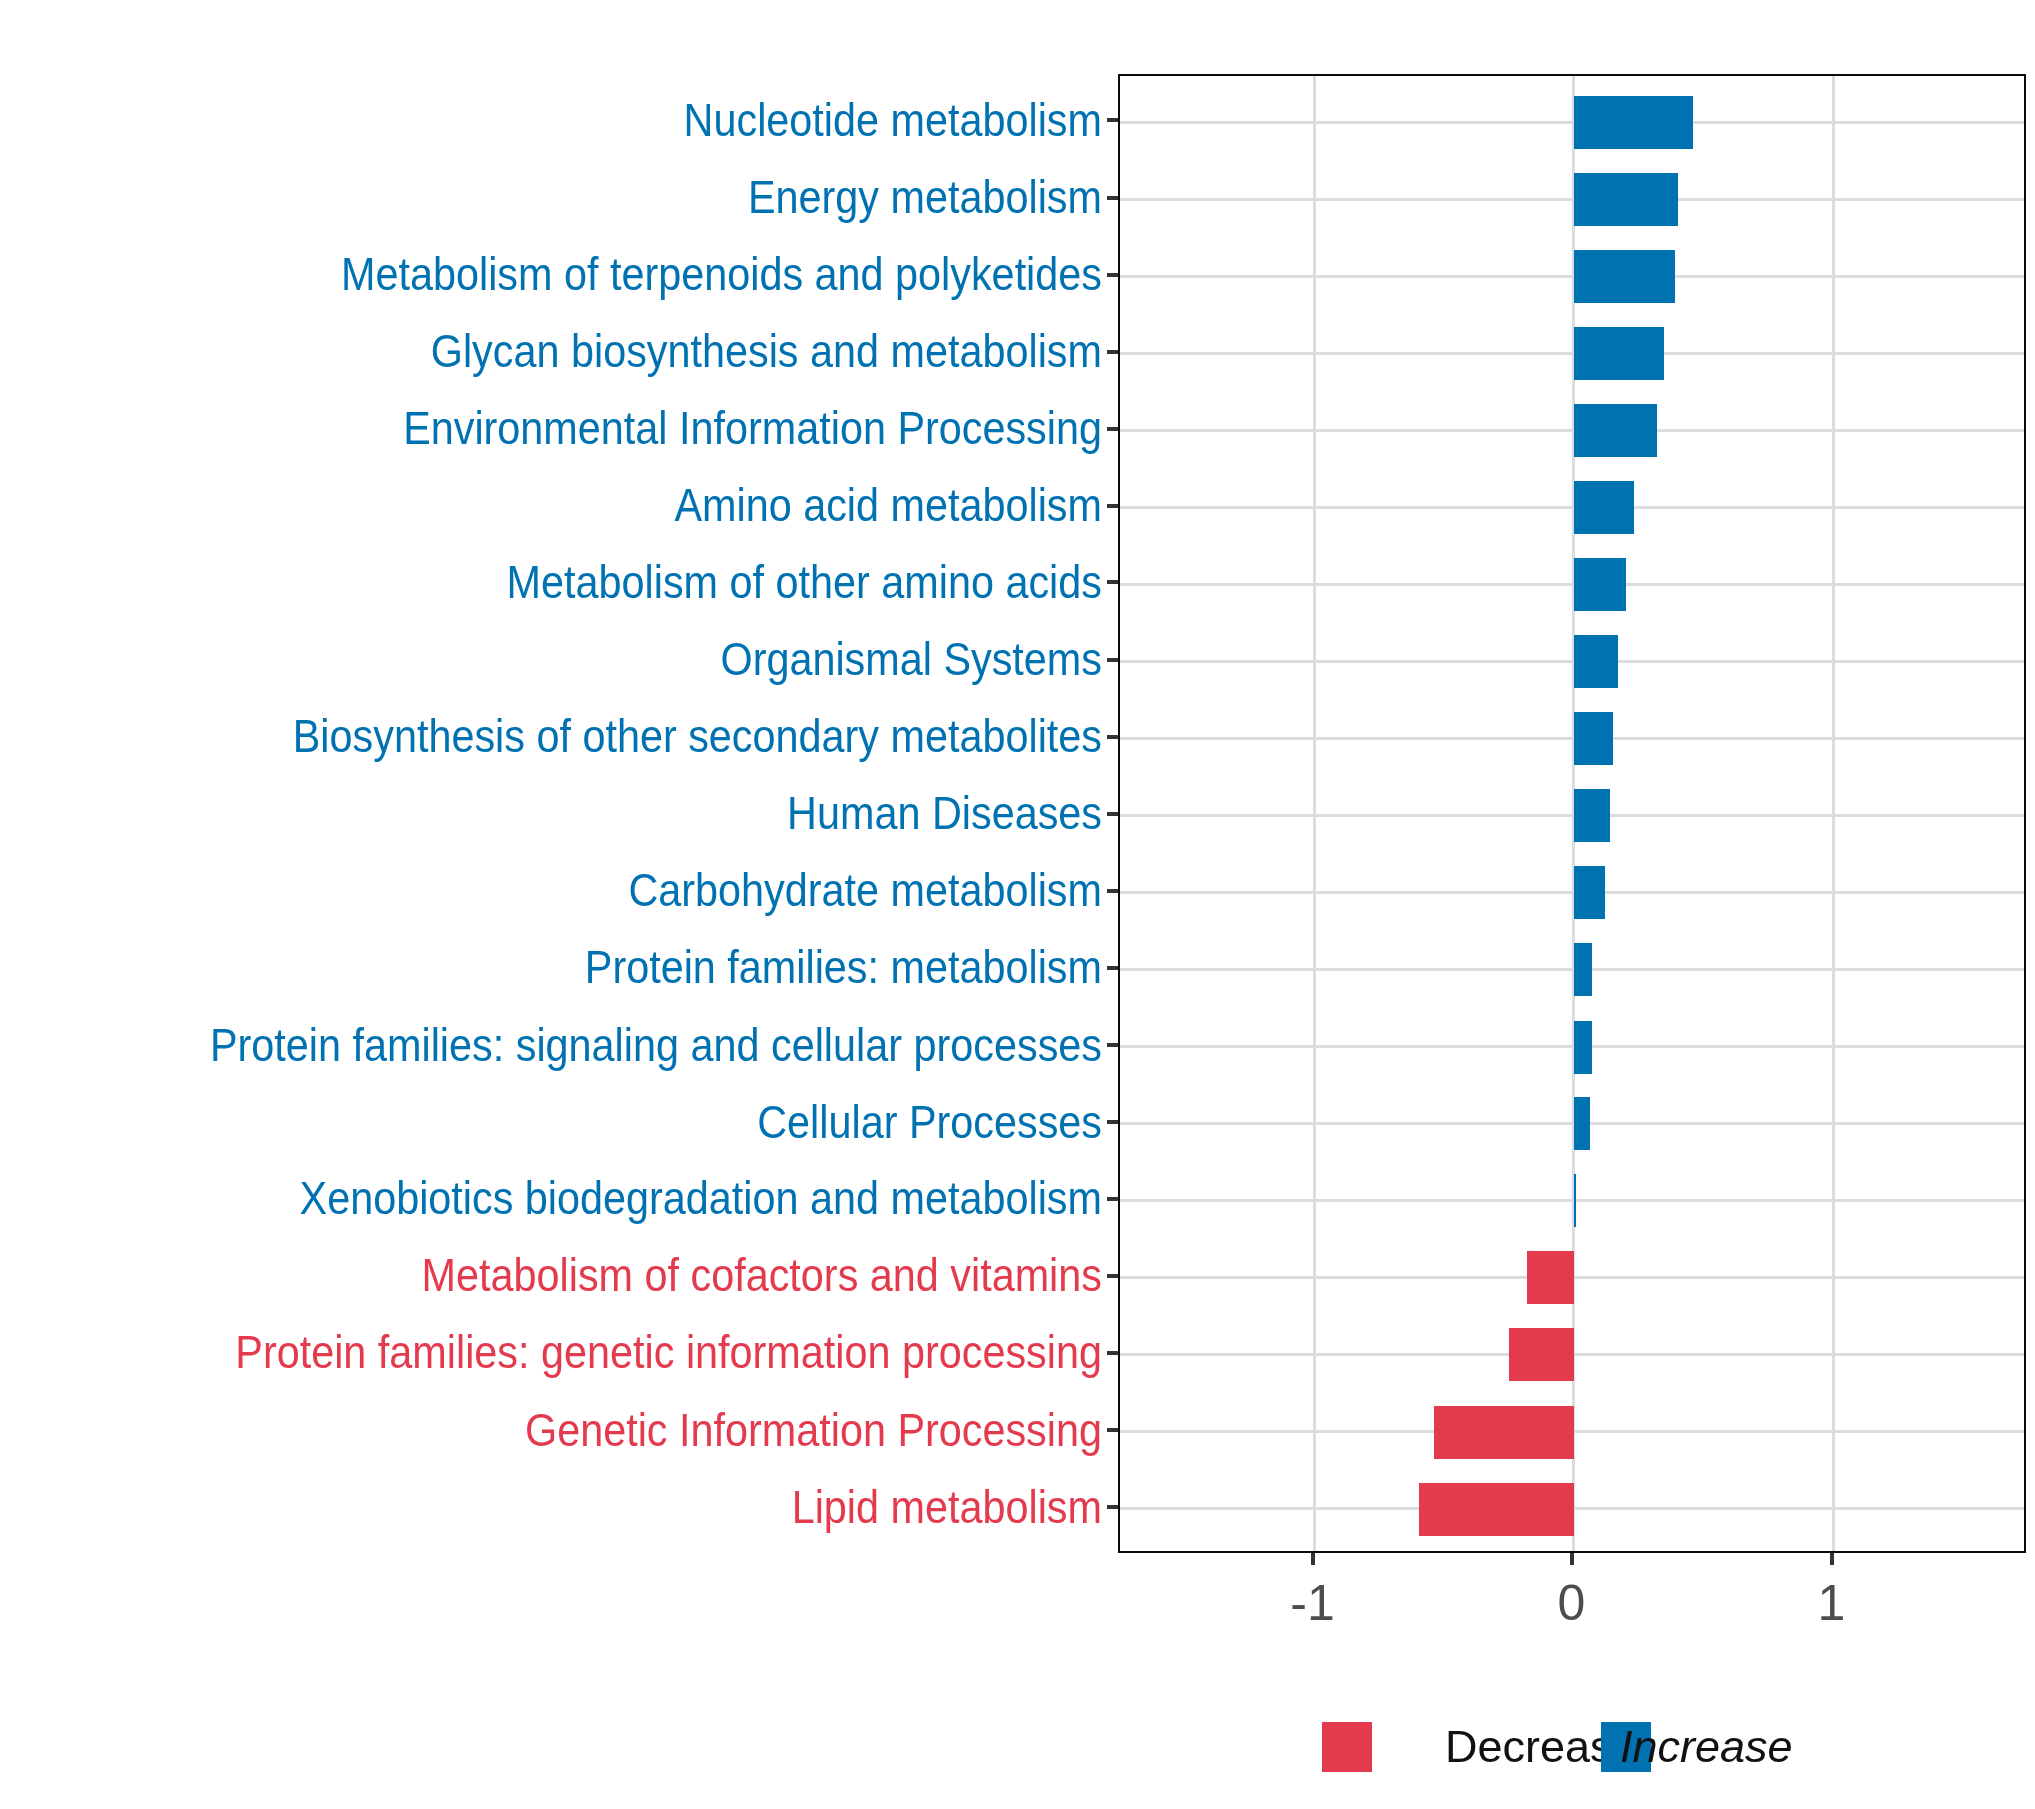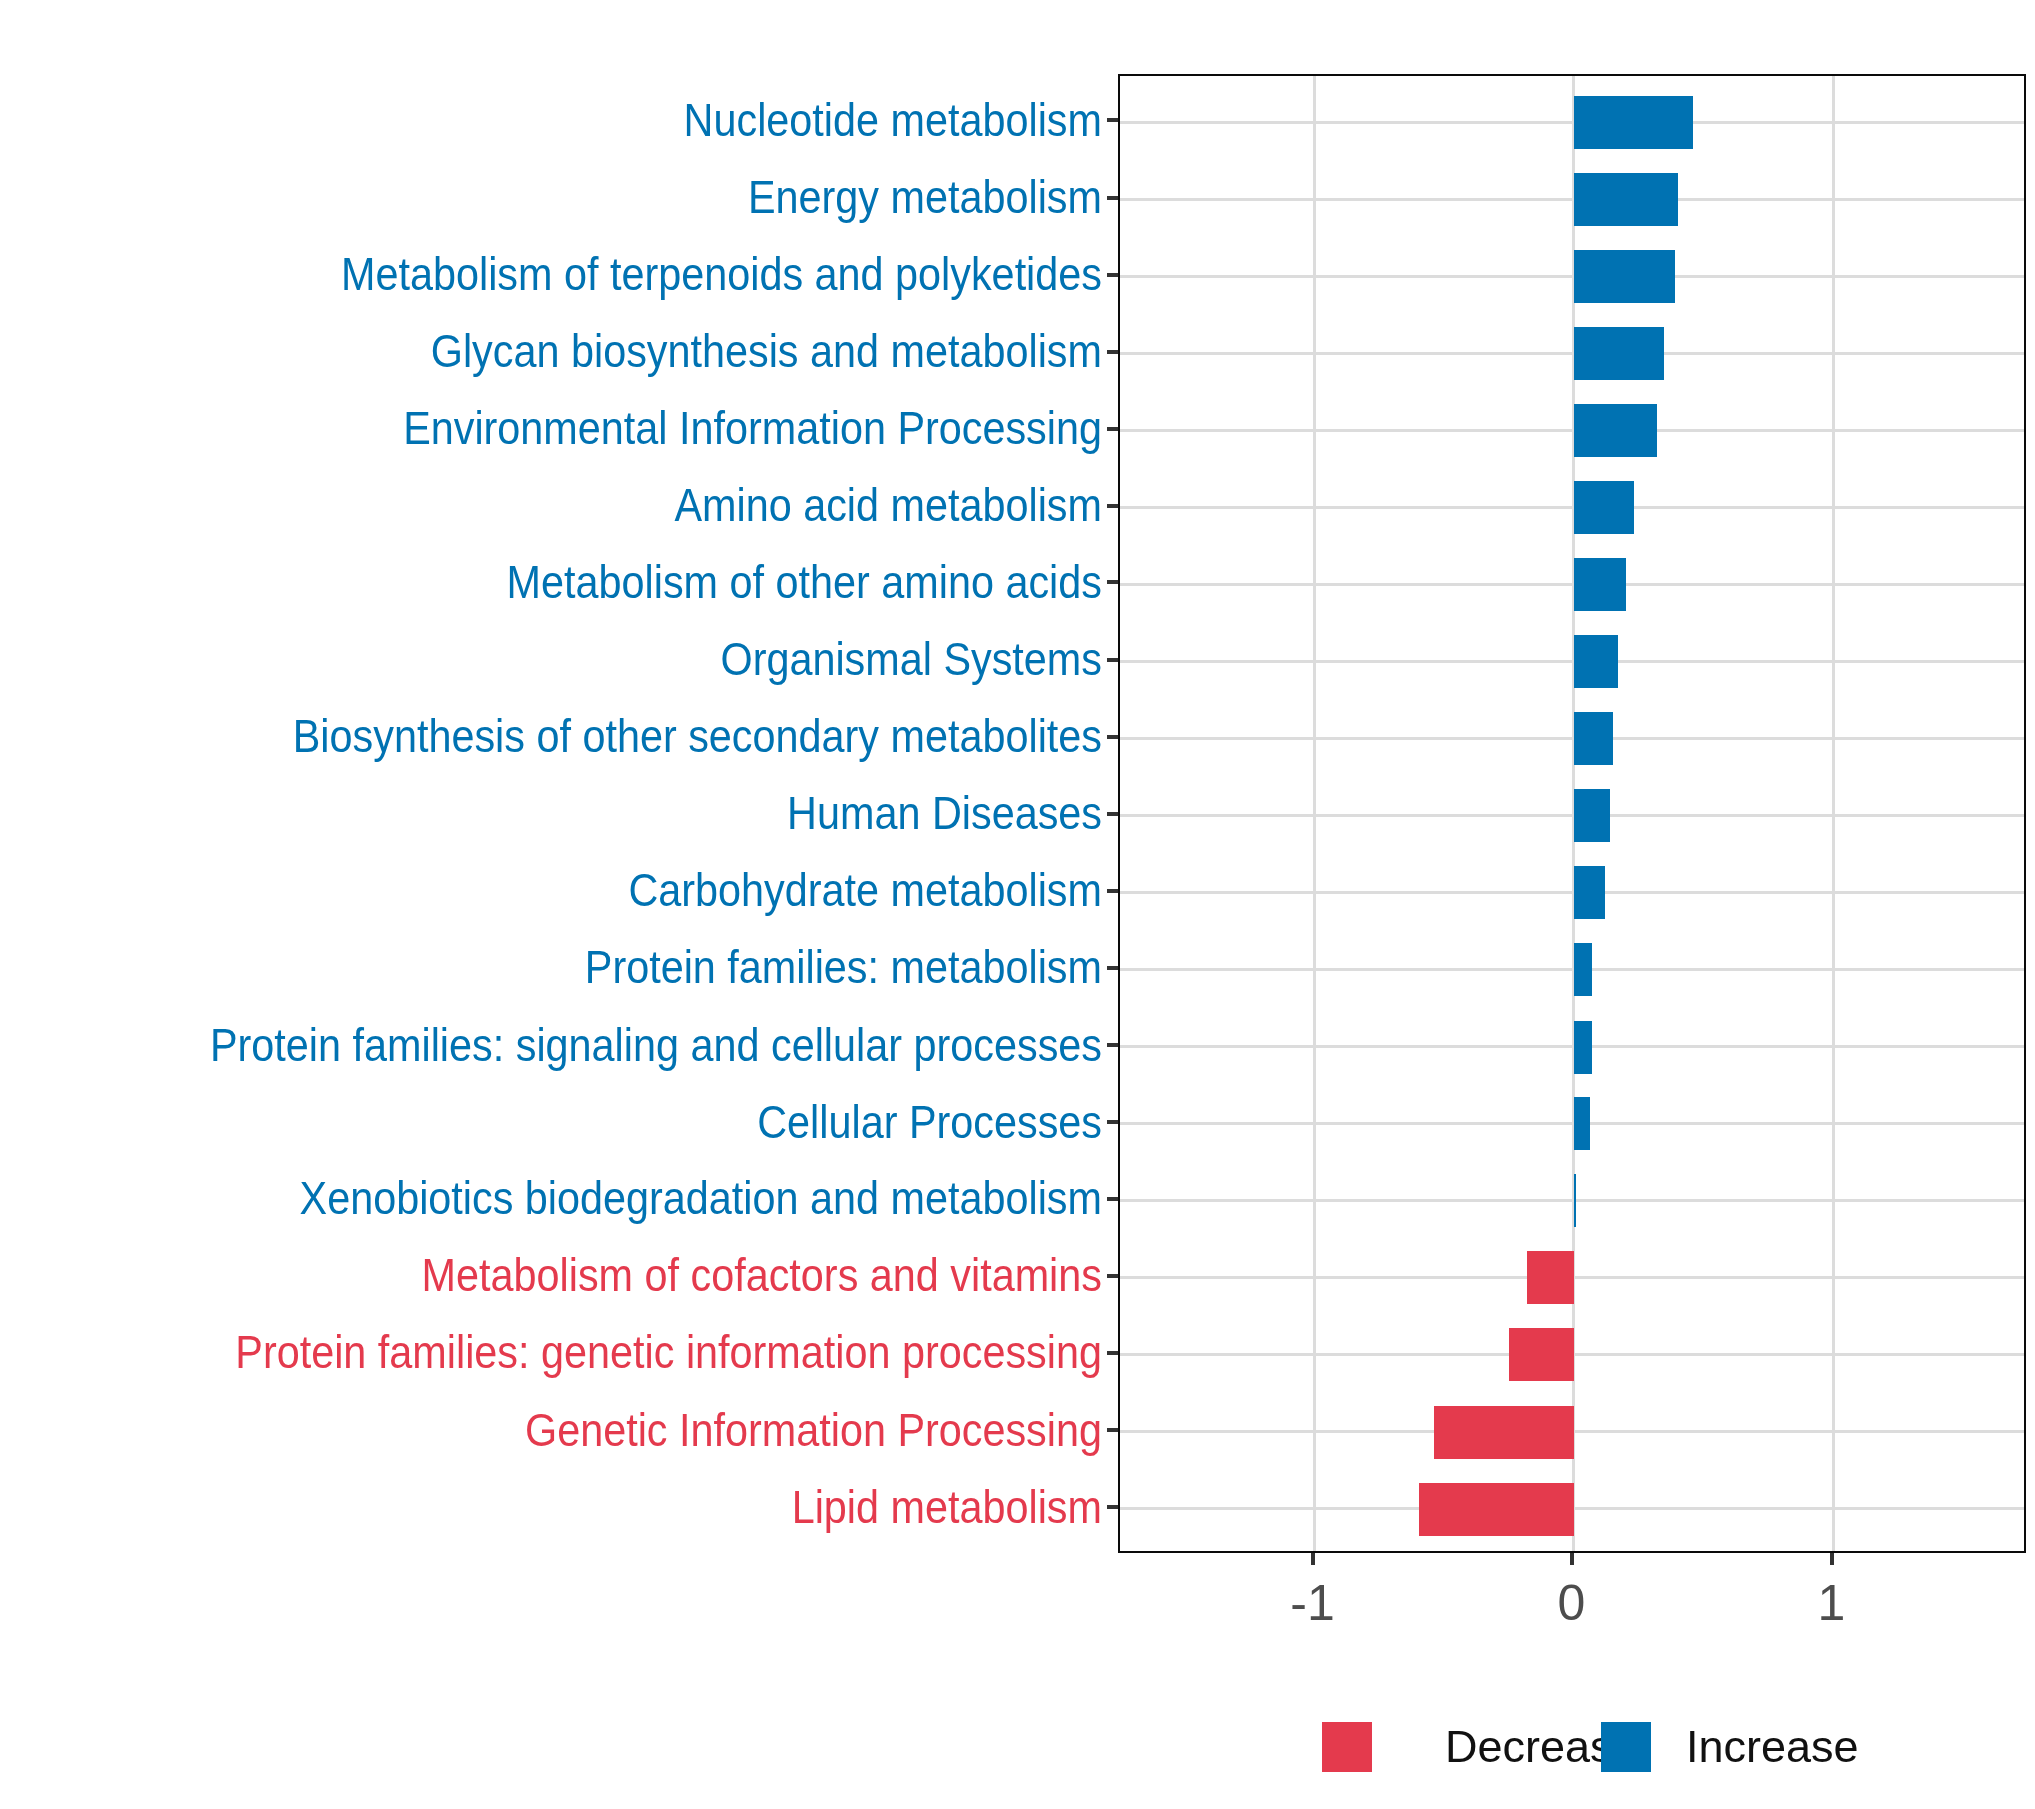--- a/index.html
+++ b/index.html
@@ -114,16 +114,16 @@
       <div class="xticklabel" style="left: 1237px; top: 1574px; color: rgb(77, 77, 77);">-1</div>
       <div class="xtick" style="left: 1570px; top: 1553px; background: rgb(51, 51, 51);"></div>
       <div class="xticklabel" style="left: 1496px; top: 1574px; color: rgb(77, 77, 77);">0</div>
       <div class="xtick" style="left: 1830px; top: 1553px; background: rgb(51, 51, 51);"></div>
       <div class="xticklabel" style="left: 1756px; top: 1574px; color: rgb(77, 77, 77);">1</div>
     </div>
   <div class="legend">
     <span class="swatch" id="sw-dec" style="left: 1322px; background: rgb(228, 58, 77);"></span>
     <span class="legend-label" style="left:1445px;">Decrease</span>
     <span class="swatch" id="sw-inc" style="left: 1601px; background: rgb(0, 114, 178);"></span>
-    <span class="legend-label" style="left:1686px;">Increase</span>
+    <span class="legend-label" style="left:1620px;font-style:italic;">Increase</span>
   </div>
 </div>
 
 
 </body></html>

